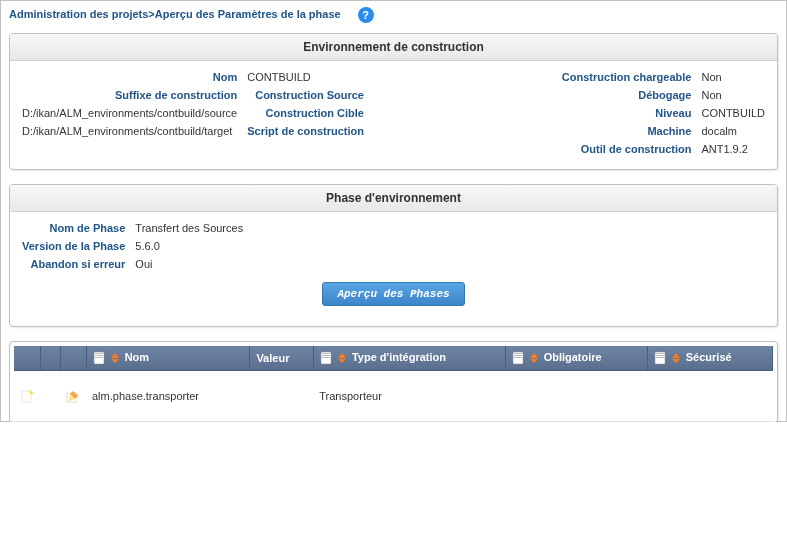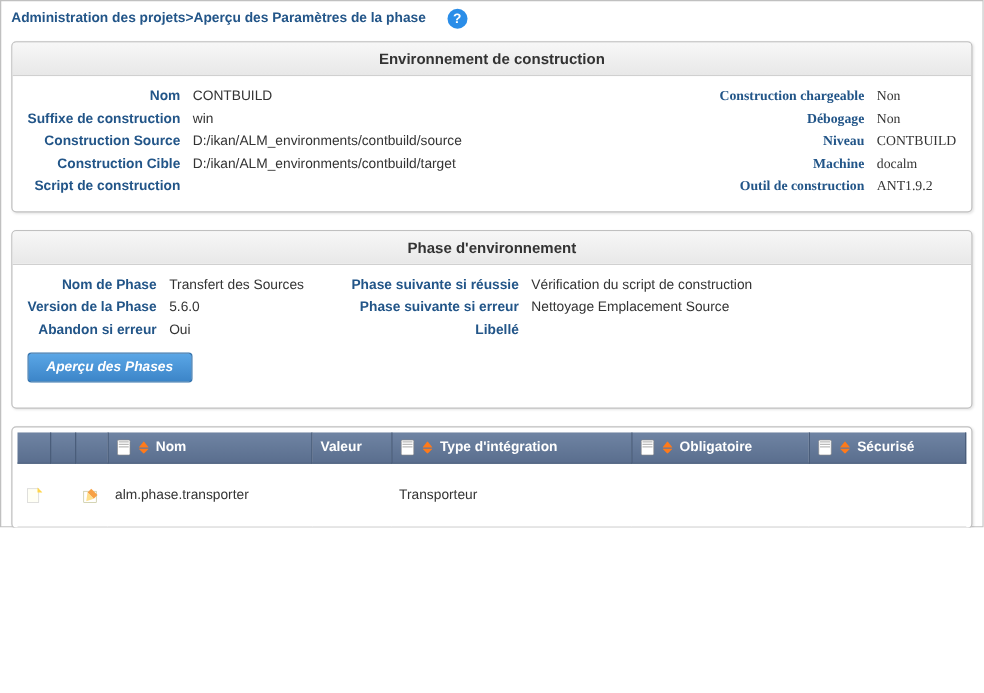--- a/index.html
+++ b/index.html
@@ -72,21 +72,23 @@
     color: #225588;
     font-weight: bold;
     text-align: right;
     white-space: nowrap;
   }
   .kv-value {
     color: #333;
     white-space: nowrap;
   }
   .center-row {
+    text-align: center;
     padding: 12px 0 6px 0;
+    font-family: Liberation Mono, monospace;
   }
   .btn {
     display: inline-block;
     background: linear-gradient(#5aa6e6, #3c85c8);
     color: #fff;
     font-weight: bold;
     font-style: italic;
     padding: 5px 14px;
     border-radius: 3px;
     border: 1px solid #3574ad;
@@ -144,29 +146,28 @@
   </div>
 
   <div class="panel">
     <div class="panel-head">Environnement de construction</div>
     <div class="panel-body">
       <div class="kv-grid">
         <div class="kv-col">
           <div class="kv-label">Nom</div>
           <div class="kv-value">CONTBUILD</div>
           <div class="kv-label">Suffixe de construction</div>
-          <div class="kv-value">win</div>
           <div class="kv-label">Construction Source</div>
           <div class="kv-value">D:/ikan/ALM_environments/contbuild/source</div>
           <div class="kv-label">Construction Cible</div>
           <div class="kv-value">D:/ikan/ALM_environments/contbuild/target</div>
           <div class="kv-label">Script de construction</div>
           <div class="kv-value"></div>
         </div>
-        <div class="kv-col" style="margin-left:auto;font-family:Liberation Serif, serif;">
+        <div class="kv-col" style="margin-left:auto;">
           <div class="kv-label">Construction chargeable</div>
           <div class="kv-value">Non</div>
           <div class="kv-label">Débogage</div>
           <div class="kv-value">Non</div>
           <div class="kv-label">Niveau</div>
           <div class="kv-value">CONTBUILD</div>
           <div class="kv-label">Machine</div>
           <div class="kv-value">docalm</div>
           <div class="kv-label">Outil de construction</div>
           <div class="kv-value">ANT1.9.2</div>
@@ -179,28 +180,20 @@
     <div class="panel-head">Phase d'environnement</div>
     <div class="panel-body">
       <div class="kv-grid">
         <div class="kv-col">
           <div class="kv-label">Nom de Phase</div>
           <div class="kv-value">Transfert des Sources</div>
           <div class="kv-label">Version de la Phase</div>
           <div class="kv-value">5.6.0</div>
           <div class="kv-label">Abandon si erreur</div>
           <div class="kv-value">Oui</div>
-        </div>
-        <div class="kv-col" style="margin-left:10px;">
-          <div class="kv-label">Phase suivante si réussie</div>
-          <div class="kv-value">Vérification du script de construction</div>
-          <div class="kv-label">Phase suivante si erreur</div>
-          <div class="kv-value">Nettoyage Emplacement Source</div>
-          <div class="kv-label">Libellé</div>
-          <div class="kv-value"></div>
         </div>
       </div>
       <div class="center-row">
         <span class="btn">Aperçu des Phases</span>
       </div>
     </div>
   </div>
 
   <div class="panel" style="margin-bottom:4px;">
     <div class="panel-body" style="padding:4px 4px 0 4px;">

